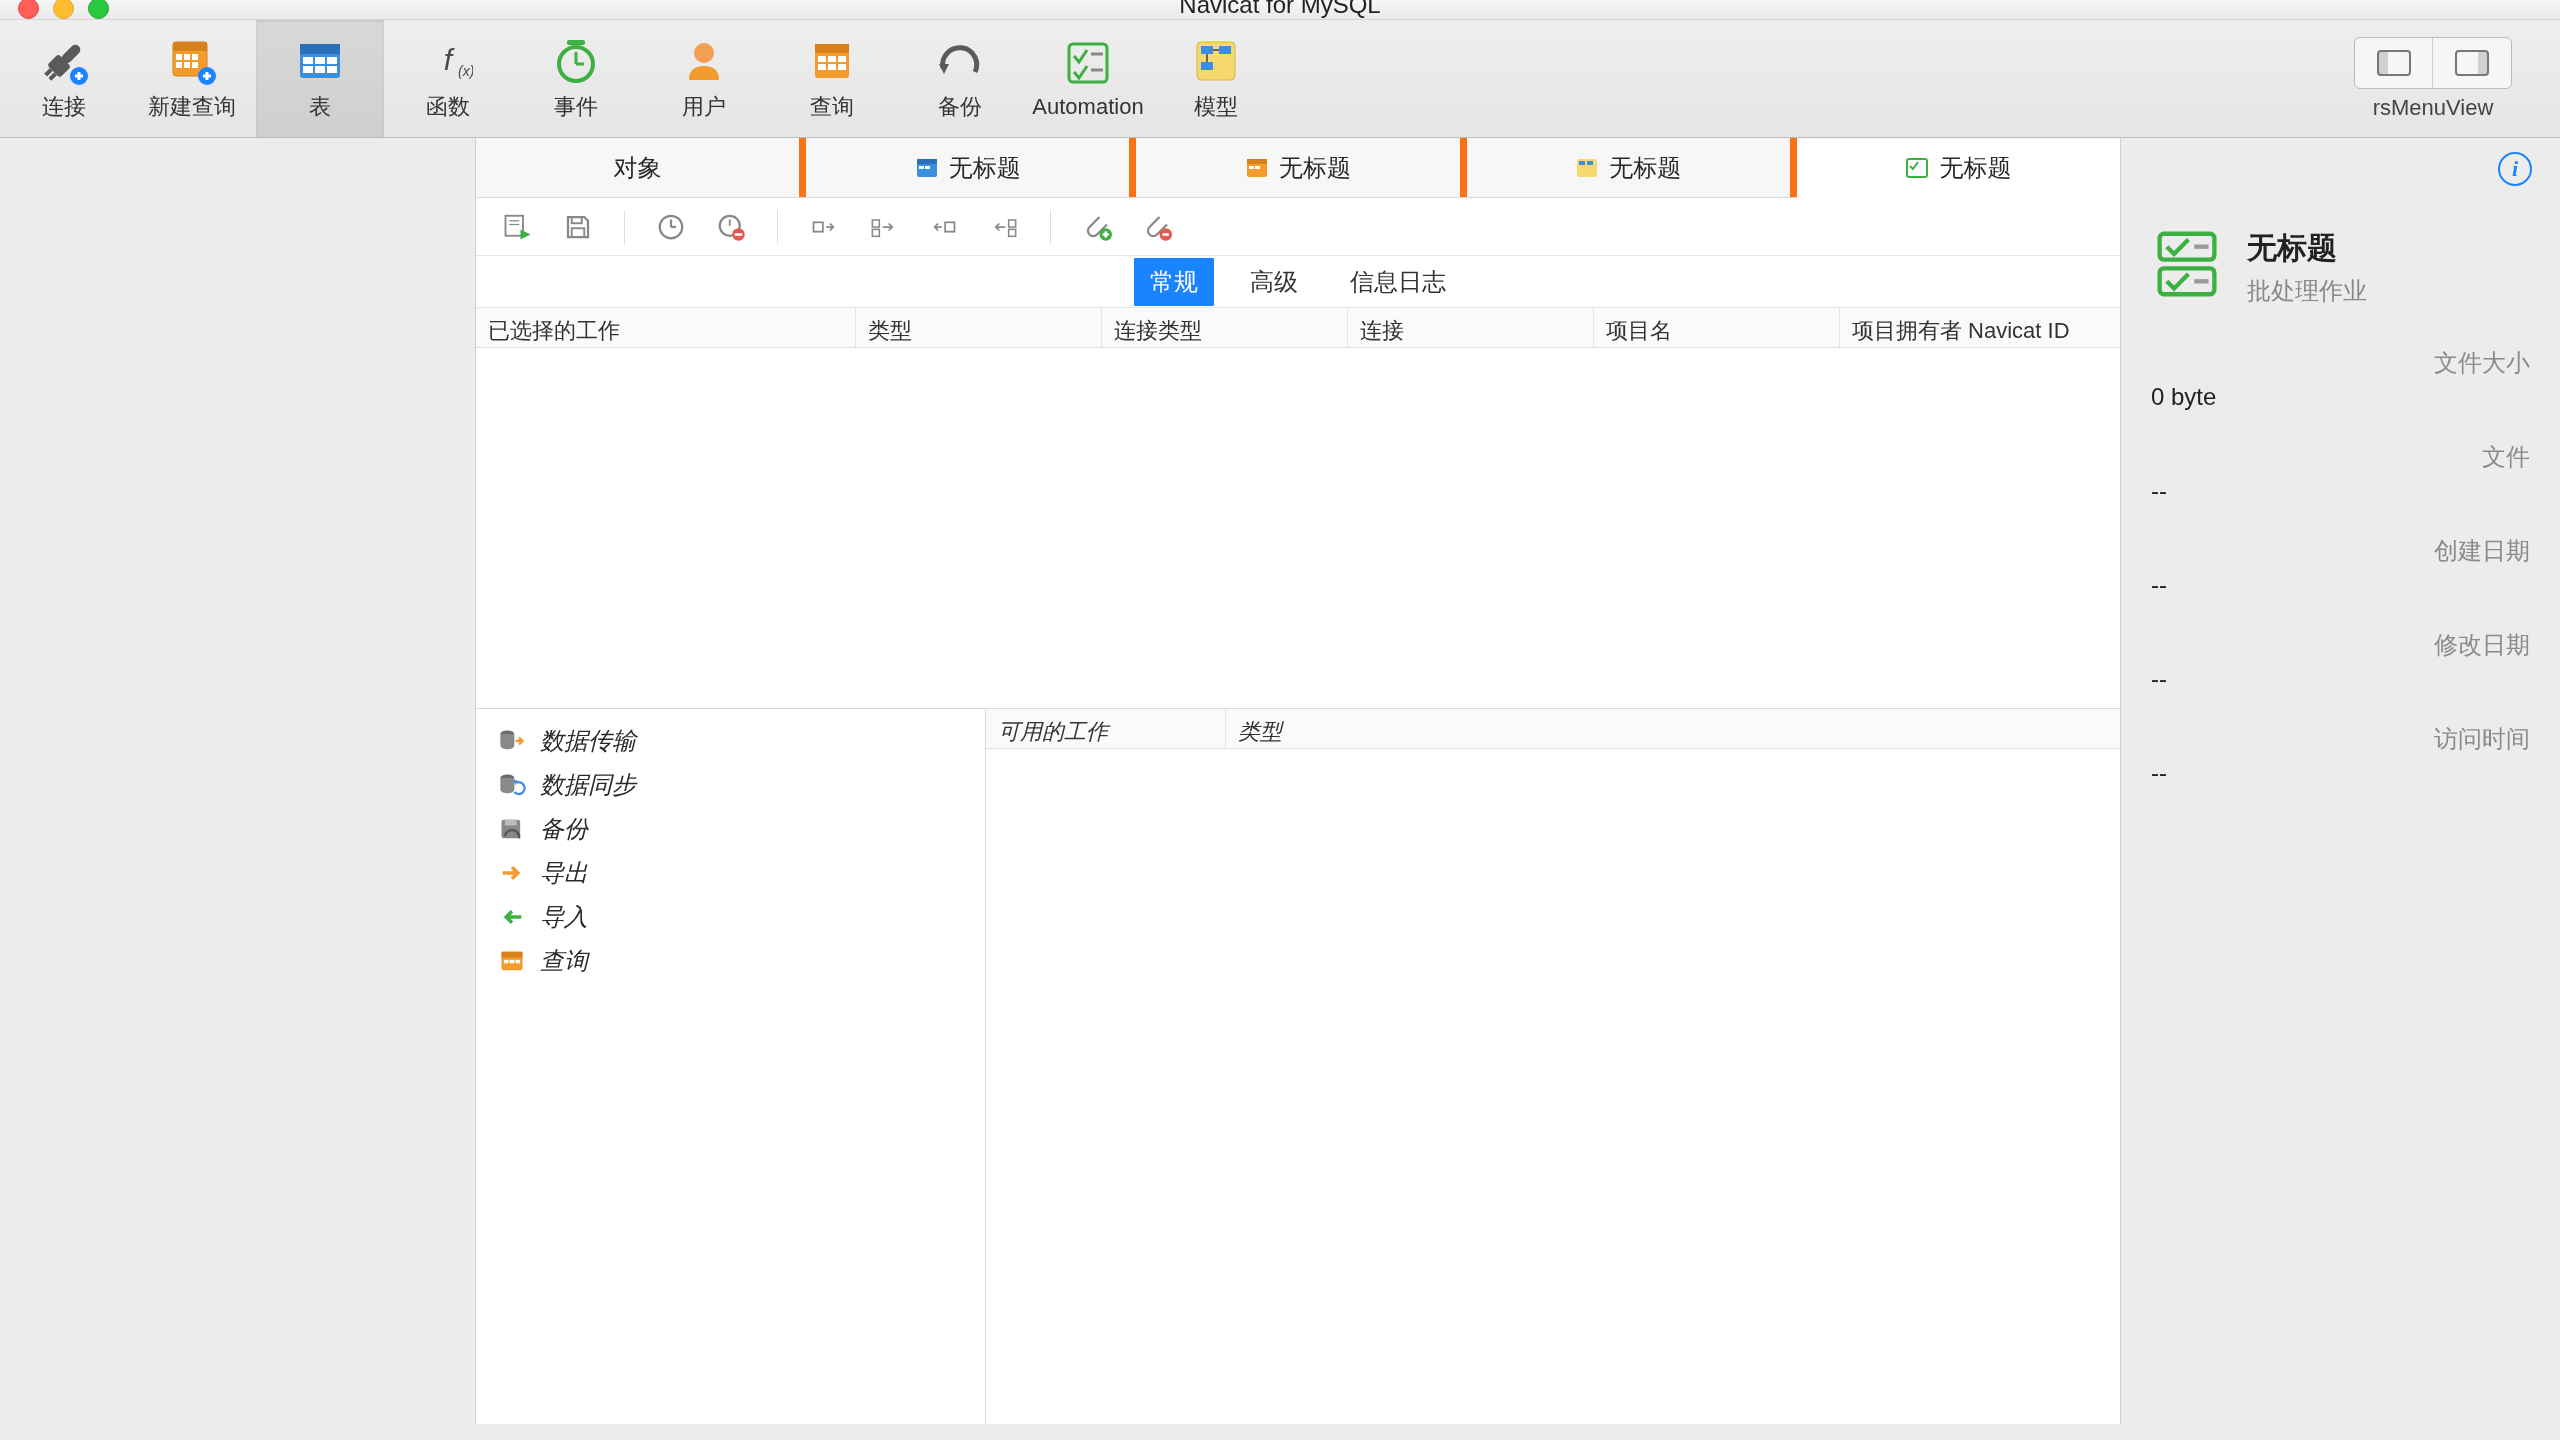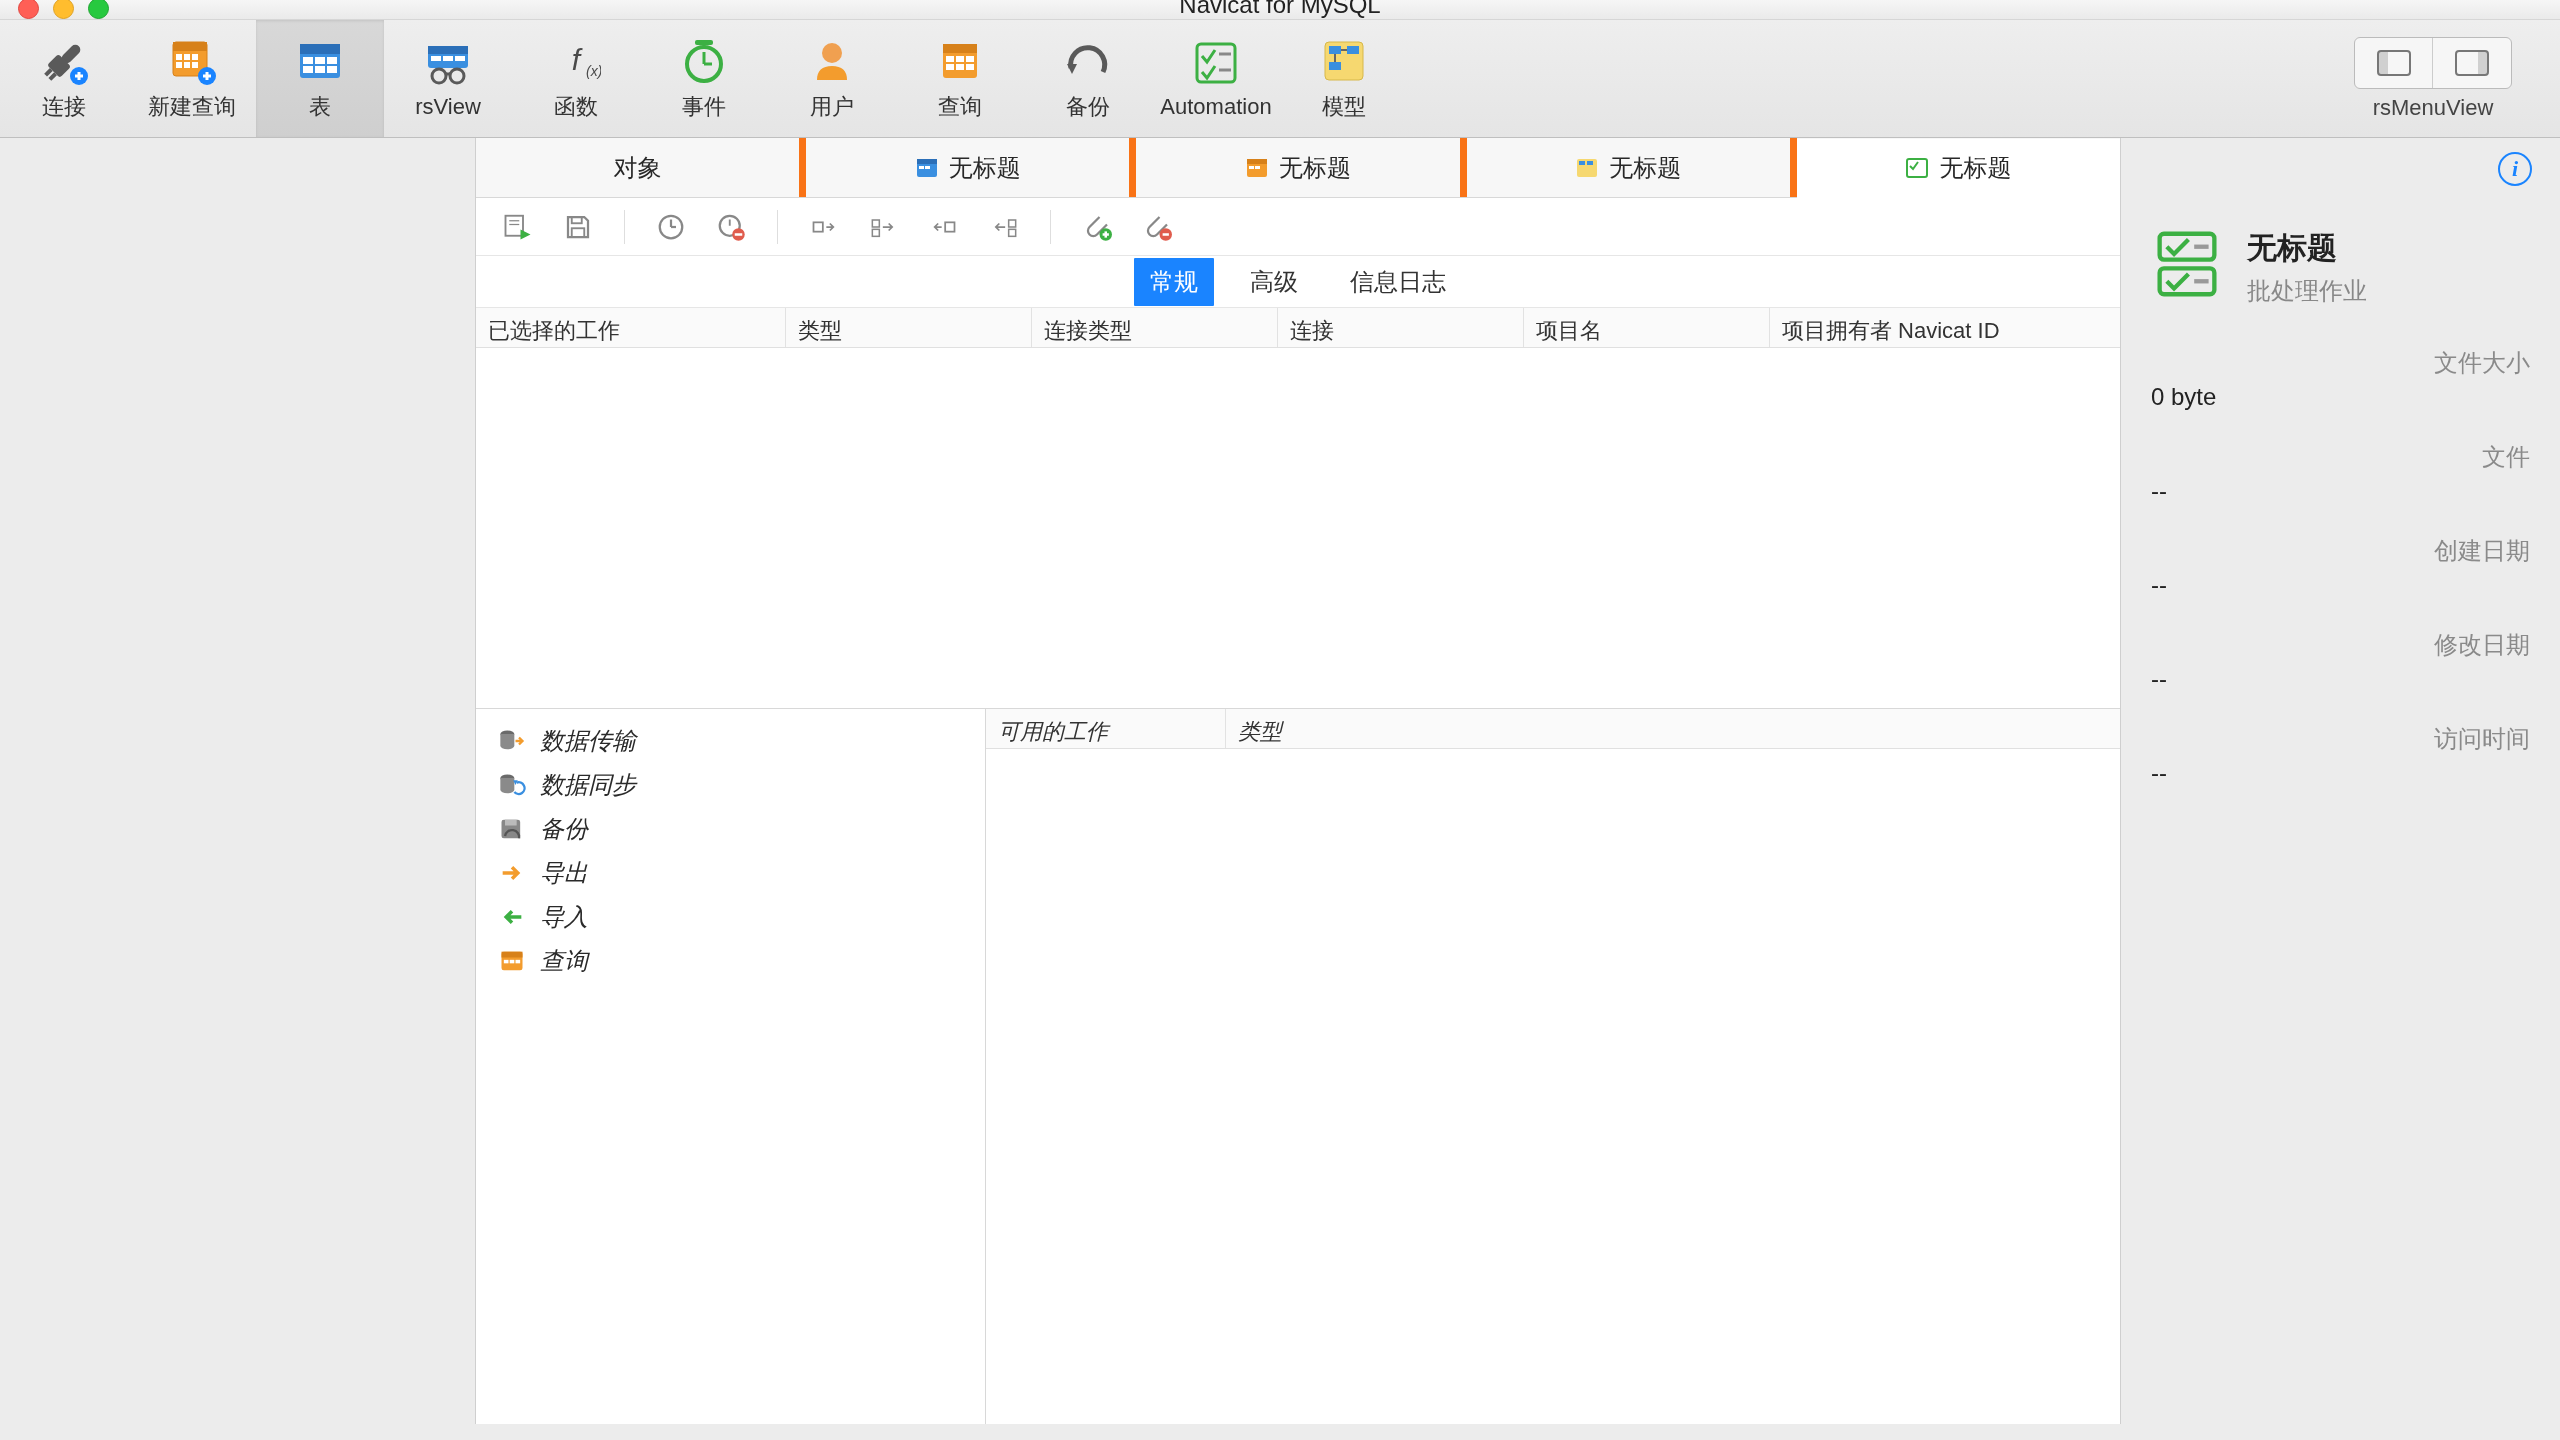--- a/index.html
+++ b/index.html
@@ -68,21 +68,21 @@
 .insp-info-btn { position:absolute; top:14px; right:28px; width:34px; height:34px; border:2px solid #1a84ff; border-radius:50%; color:#1a84ff; font-weight:bold; display:flex; align-items:center; justify-content:center; font-size:22px; font-style:italic; font-family:Georgia,serif; }
 .insp-head { display:flex; align-items:flex-start; gap:24px; margin-top:70px; margin-bottom:40px; }
 .insp-head svg { width:72px; height:72px; }
 .insp-head .htxt .title { font-size:30px; font-weight:600; color:#222; }
 .insp-head .htxt .subtitle { font-size:24px; color:#888; margin-top:6px; }
 .field { margin-bottom:30px; }
 .field .lab { font-size:24px; color:#8a8a8a; margin-bottom:4px;text-align:right; }
 .field .val { font-size:24px; color:#222; }
 
 
-.c1{width:310px}.c2{width:246px}.c3{width:246px}.c4{width:246px}.c5{width:246px}.c6{flex:1}
+.c1{width:380px}.c2{width:246px}.c3{width:246px}.c4{width:246px}.c5{width:246px}.c6{flex:1}
 
 .lc1{width:240px}.lc2{flex:1}
 </style>
 </head>
 <body>
 
 <div class="titlebar">
   <div class="traffic">
     <span class="tl-red"></span>
     <span class="tl-yel"></span>
@@ -137,35 +137,20 @@
           <rect x="8" y="30" width="10" height="7" fill="#fff"></rect>
           <rect x="20" y="30" width="10" height="7" fill="#fff"></rect>
           <rect x="32" y="30" width="10" height="7" fill="#fff"></rect>
         </svg>
     </div>
     <span>表</span>
   </div>
   <div class="tool">
     <div class="ic">
       <svg viewBox="0 0 50 50">
-          <rect x="5" y="8" width="40" height="22" rx="3" fill="#3a8fe0"></rect>
-          <rect x="5" y="8" width="40" height="8" fill="#2b6fb8"></rect>
-          <rect x="8" y="18" width="10" height="5" fill="#fff"></rect>
-          <rect x="20" y="18" width="10" height="5" fill="#fff"></rect>
-          <rect x="32" y="18" width="10" height="5" fill="#fff"></rect>
-          <circle cx="16" cy="38" r="7" fill="none" stroke="#5a5a5a" stroke-width="3"></circle>
-          <circle cx="34" cy="38" r="7" fill="none" stroke="#5a5a5a" stroke-width="3"></circle>
-          <line x1="22" y1="36" x2="28" y2="36" stroke="#5a5a5a" stroke-width="3"></line>
-        </svg>
-    </div>
-    <span>rsView</span>
-  </div>
-  <div class="tool">
-    <div class="ic">
-      <svg viewBox="0 0 50 50">
           <text x="25" y="34" font-size="30" font-style="italic" font-family="Georgia,serif" fill="#4a4a4a" text-anchor="middle">f</text>
           <text x="35" y="40" font-size="14" font-style="italic" font-family="Georgia,serif" fill="#4a4a4a">(x)</text>
         </svg>
     </div>
     <span>函数</span>
   </div>
   <div class="tool">
     <div class="ic">
       <svg viewBox="0 0 50 50">
           <circle cx="25" cy="28" r="17" fill="none" stroke="#3cb043" stroke-width="4"></circle>

